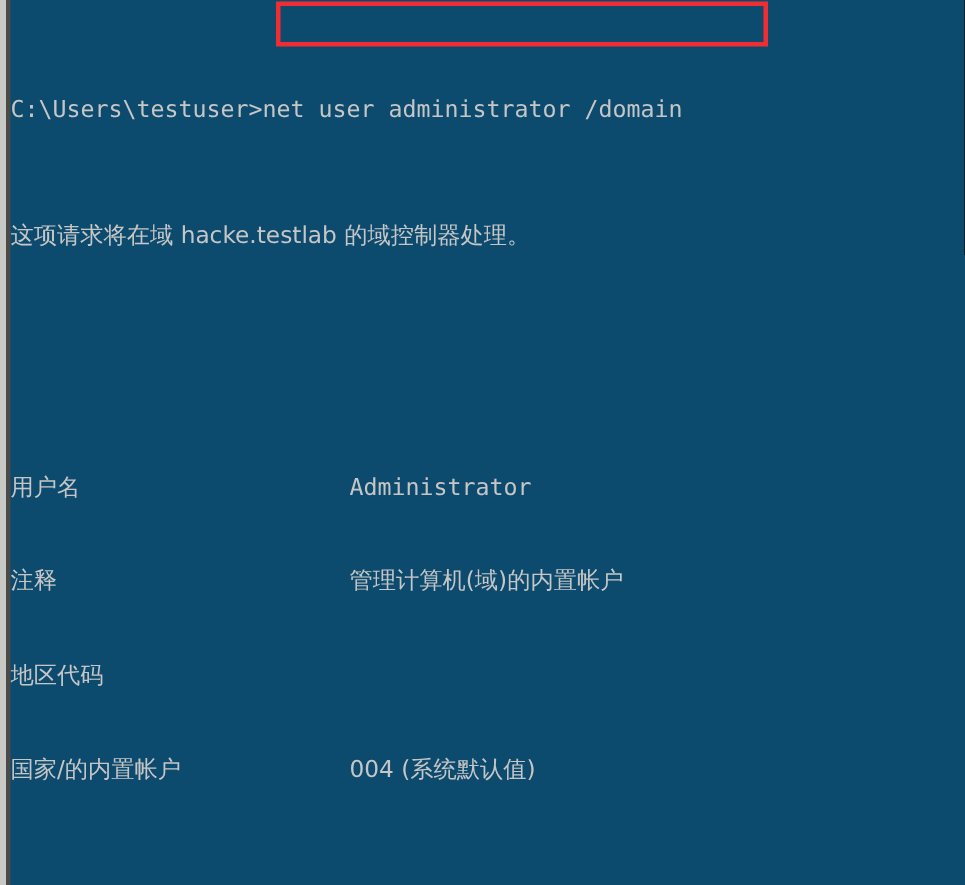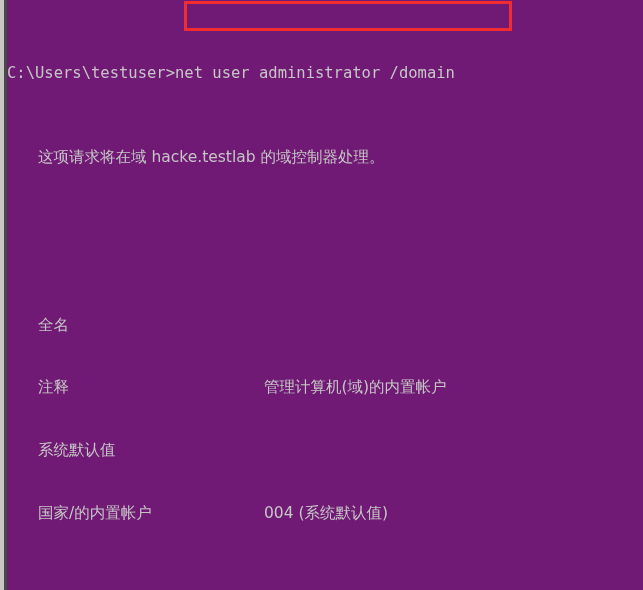--- a/index.html
+++ b/index.html
@@ -4,21 +4,21 @@
 <style>
   html, body {
     margin: 0;
     padding: 0;
     background: #000;
   }
   #console-window {
     position: relative;
     width: 643px;
     height: 590px;
-    background: #701a75;
+    background: #0c4a6e;
     overflow: hidden;
     font-family: "DejaVu Sans Mono", "Liberation Mono", monospace;
   }
   
   #left-edge-strip {
     position: absolute;
     left: 0; top: 0;
     width: 4px;
     height: 590px;
     background: #c8c8c4;
@@ -41,21 +41,20 @@
     color: #c6c6c6;
     font-size: 15.5px;
     line-height: 20.9px;
     white-space: pre;
     letter-spacing: 0px;
   }
   .line {
     height: 20.9px;
     position: relative;
     white-space: pre;
-    margin-left: 31px;
   }
   .line .label {
     display: inline-block;
     width: 226px;
     vertical-align: top;
     white-space: pre;
   }
   .line .value {
     display: inline-block;
     vertical-align: top;
@@ -93,23 +92,23 @@
   <div id="left-edge-shadow"></div>
 
   <div id="console-text">
 
     <div class="prompt-line"><span>C:\Users\testuser&gt;</span><span>net user administrator /domain</span></div>
 
     <div class="line cn"><span>这项请求将在域 hacke.testlab 的域控制器处理。</span></div>
 
     <div class="blank"></div>
 
-    <div class="line"><span class="label cn">全名</span><span class="value"></span></div>
+    <div class="line"><span class="label cn">用户名</span><span class="value">Administrator</span></div>
     <div class="line"><span class="label cn">注释</span><span class="value cn">管理计算机(域)的内置帐户</span></div>
-    <div class="line"><span class="label cn">系统默认值</span><span class="value"></span></div>
+    <div class="line"><span class="label cn">地区代码</span><span class="value"></span></div>
     <div class="line"><span class="label cn">国家/的内置帐户</span><span class="value cn">004 (系统默认值)</span></div>
     
     
 
     
 
     
     
     
     

